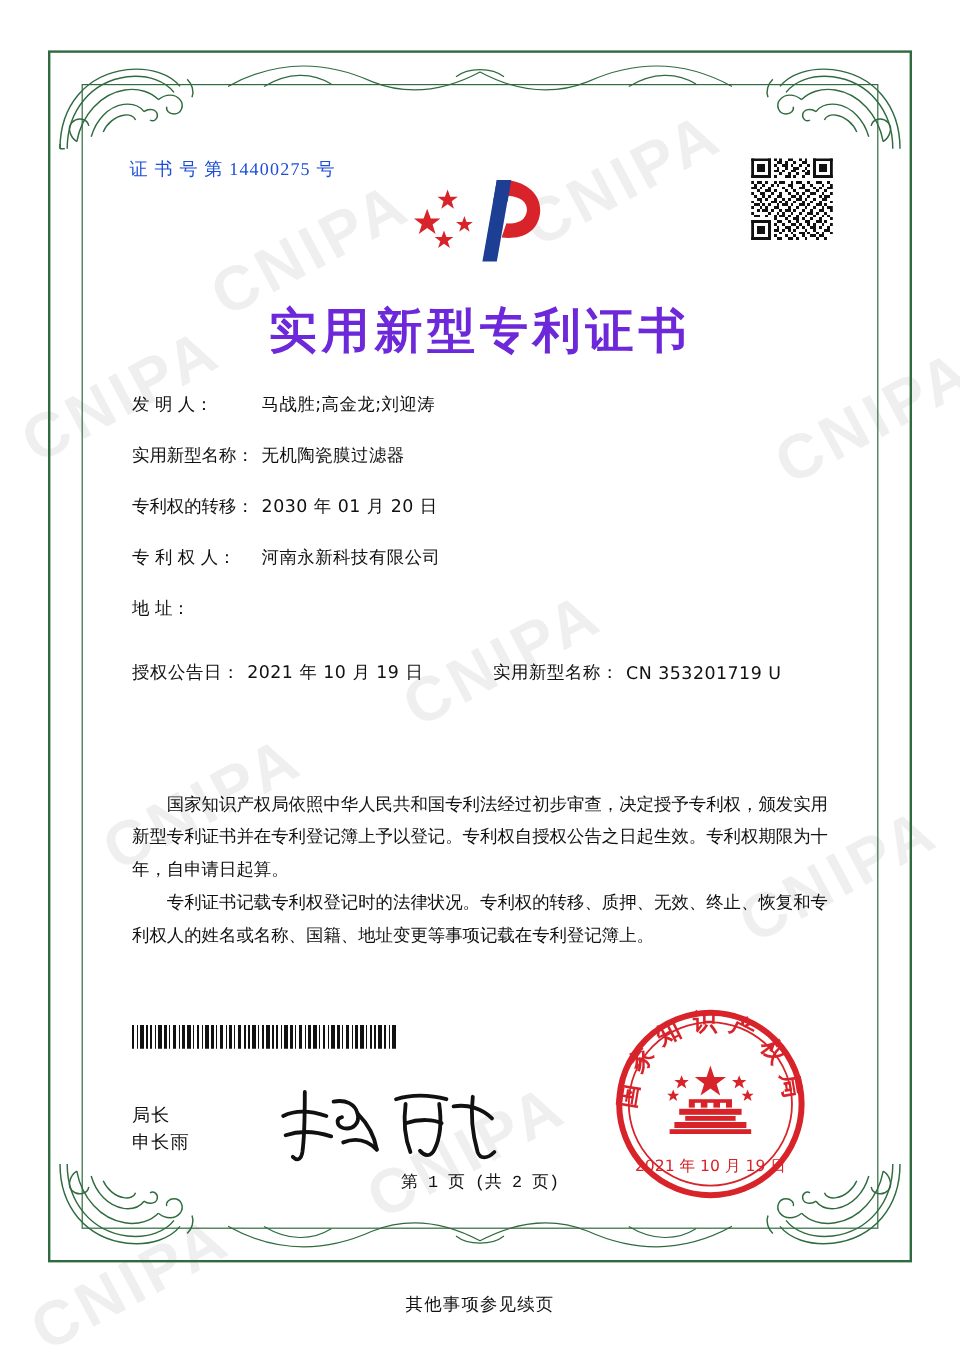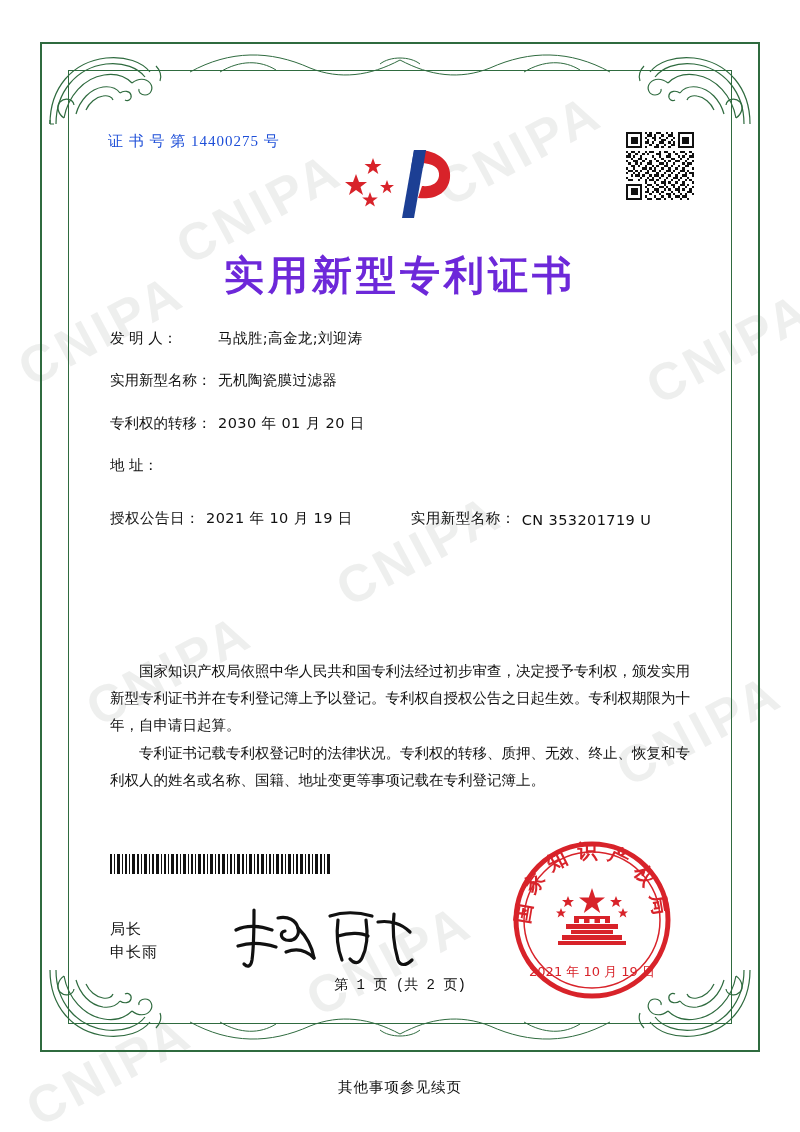--- a/index.html
+++ b/index.html
@@ -604,20 +604,24 @@
         </div>
         <div class="field-row">
           <div class="field-label">实用新型名称：</div>
           <div class="field-value">无机陶瓷膜过滤器</div>
         </div>
         <div class="field-row">
           <div class="field-label">专利权的转移：</div>
           <div class="field-value">2030 年 01 月 20 日</div>
         </div>
         <div class="field-row">
+          <div class="field-label">专 利 权 人：</div>
+          <div class="field-value">河南永新科技有限公司</div>
+        </div>
+        <div class="field-row">
           <div class="field-label">地        址：</div>
         </div>
         <div class="pub-row">
           <span class="seg-label">授权公告日：</span>
           <span class="seg-value">2021 年 10 月 19 日</span>
           <span class="gap"></span>
           <span class="seg-label">实用新型名称：</span>
           <span class="seg-value">CN 353201719 U</span>
         </div>
       </div>

